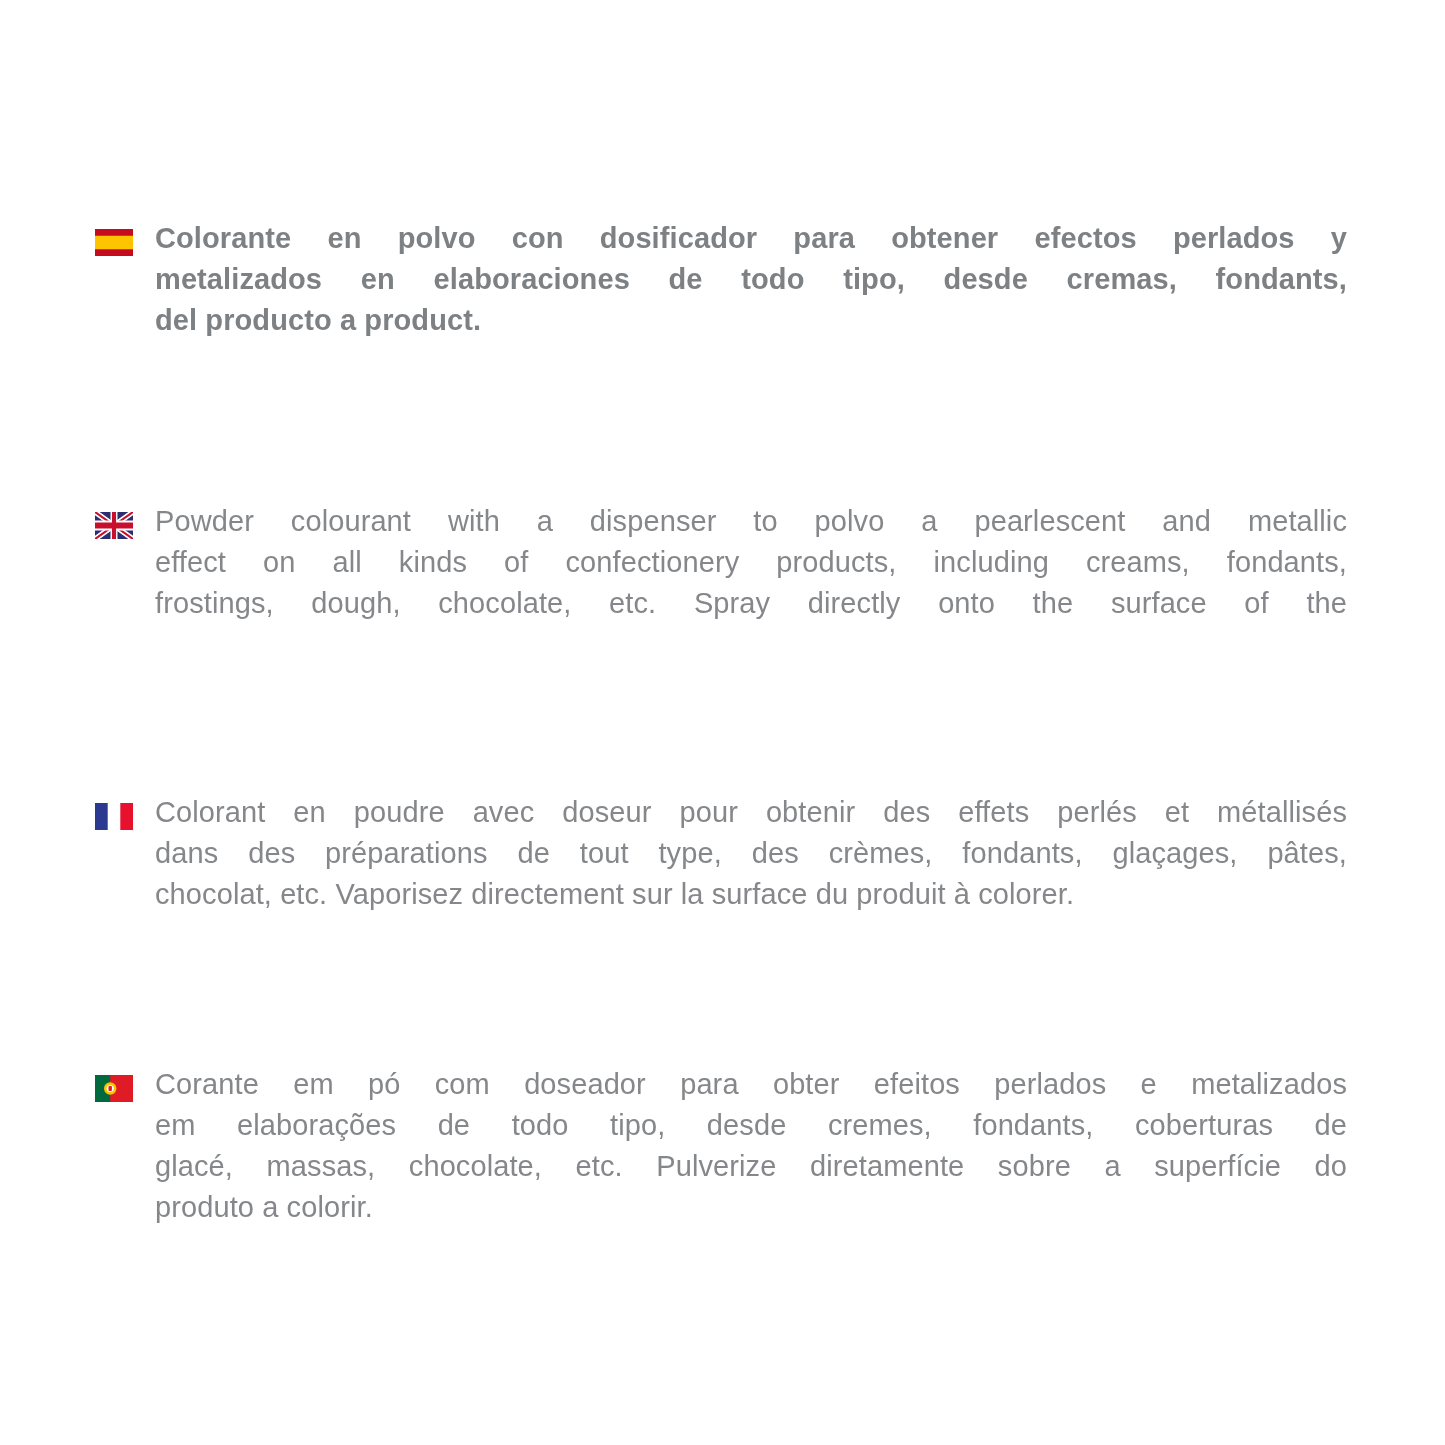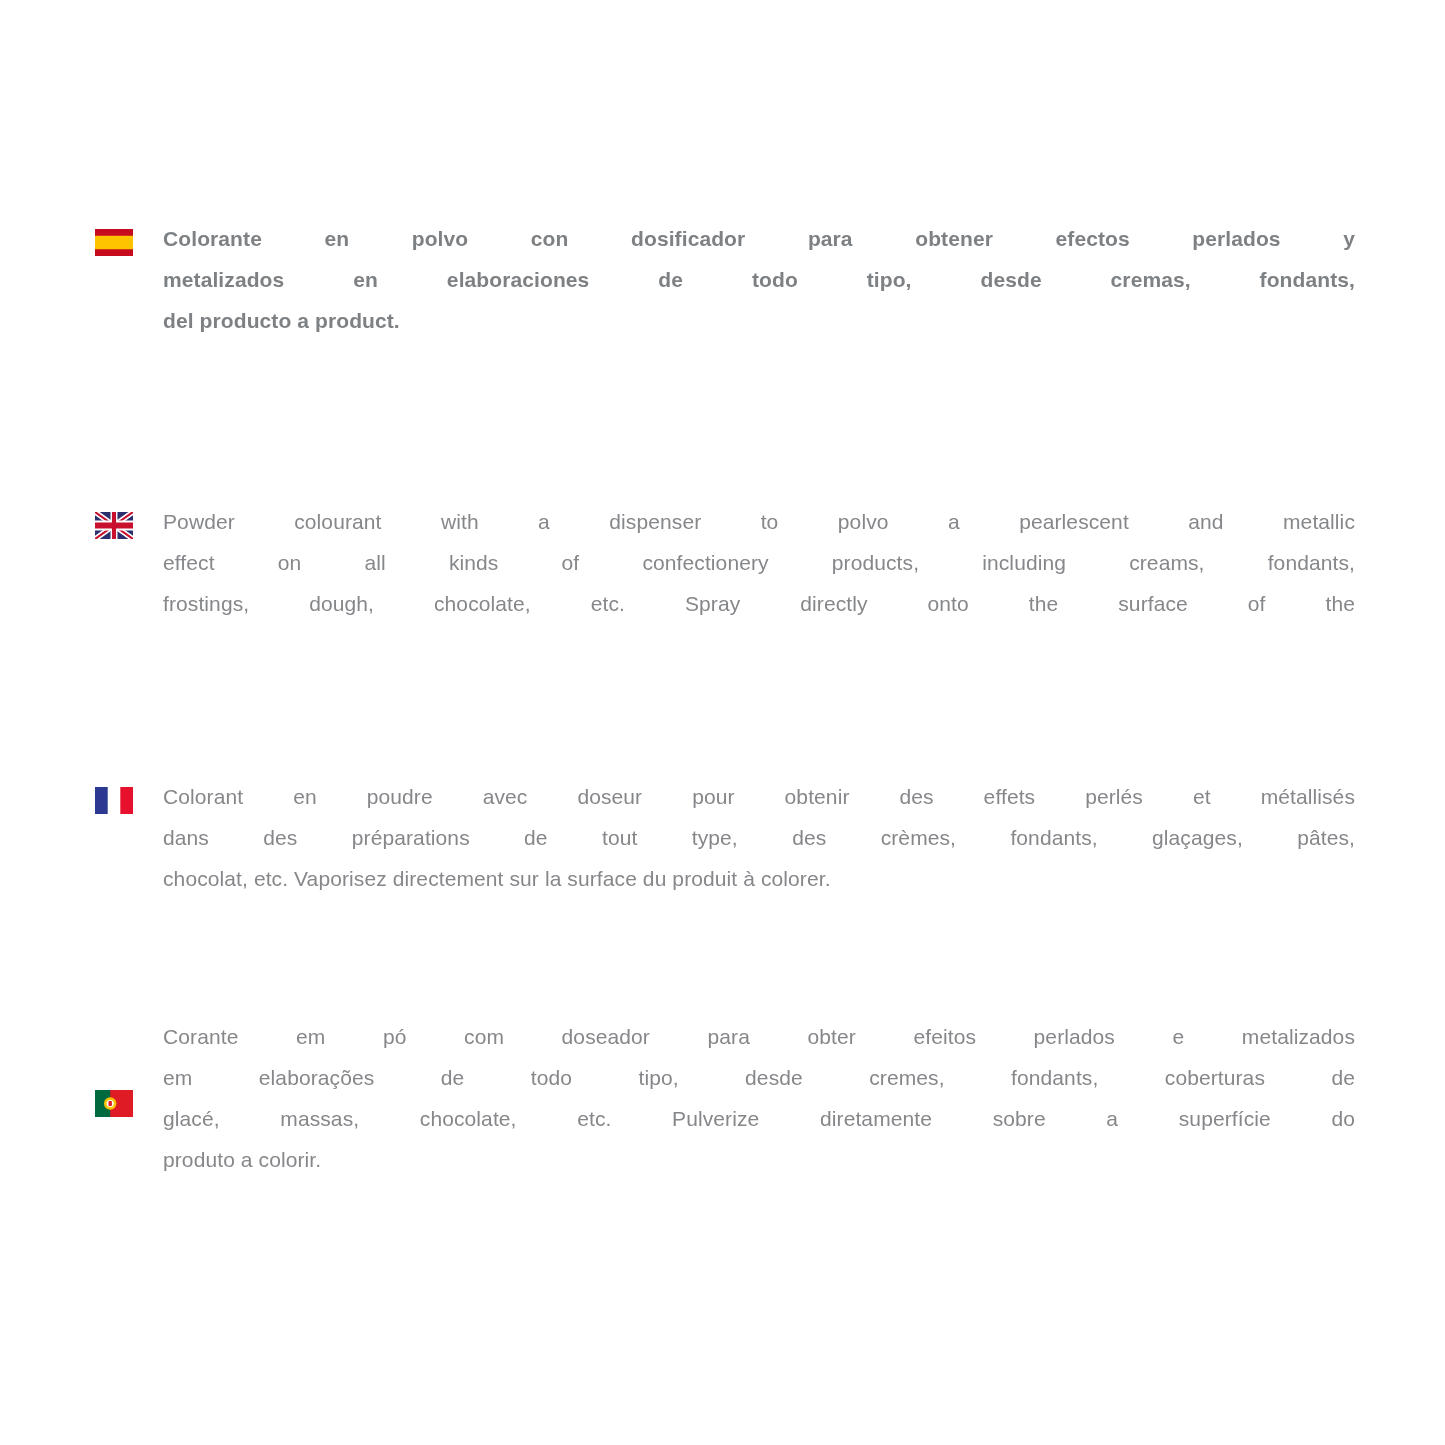--- a/index.html
+++ b/index.html
@@ -16,39 +16,39 @@
   }
   .lang-section {
     position: absolute;
     left: 95px;
     width: 1260px;
     display: flex;
     align-items: flex-start;
   }
   .lang-section.sec-es { top: 218px; }
   .lang-section.sec-en { top: 501px; }
-  .lang-section.sec-fr { top: 776px; }
-  .lang-section.sec-pt { top: 1016px; align-items: center; }
+  .lang-section.sec-fr { top: 792px; }
+  .lang-section.sec-pt { top: 1064px; }
 
   .flag {
     flex: none;
     width: 38px;
     height: 27px;
     margin-top: 11px;
   }
   .flag svg {
     display: block;
     width: 100%;
     height: 100%;
   }
 
   .text {
-    margin: 0 0 0 30px;
+    margin: 0 0 0 22px;
     width: 1192px;
-    font-size: 21px;
+    font-size: 29px;
     line-height: 41px;
     color: #85878A;
     letter-spacing: 0.1px;
   }
   .sec-es .text {
     font-weight: bold;
     color: #7E8184;
   }
   .line {
     text-align: justify;

